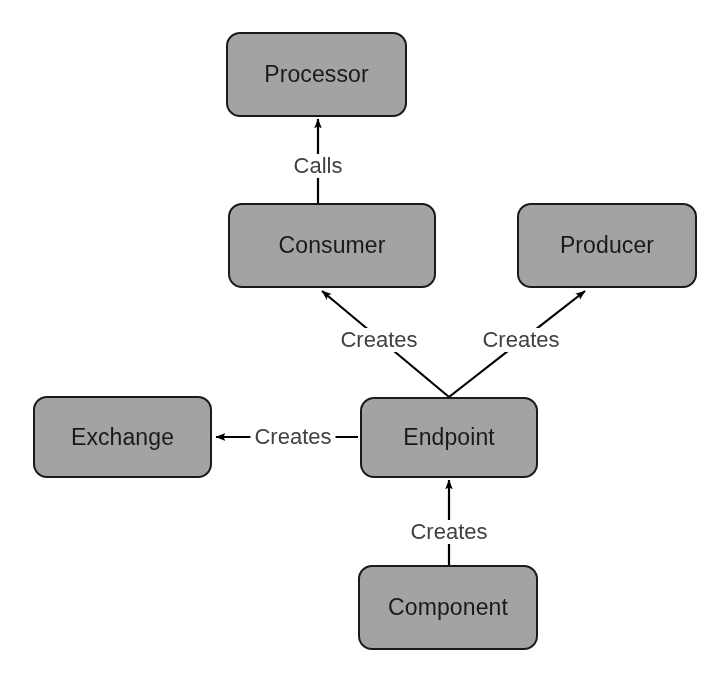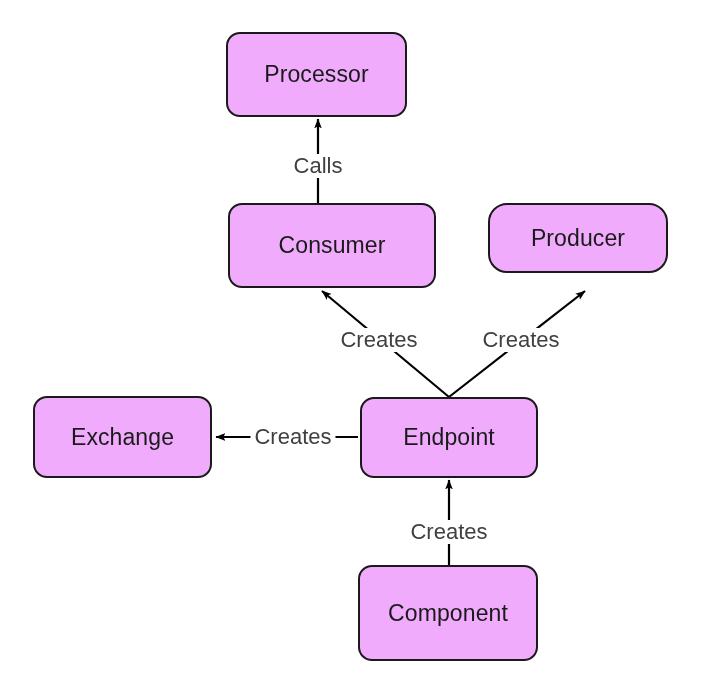--- a/index.html
+++ b/index.html
@@ -25,21 +25,21 @@
     top: 0;
     width: 702px;
     height: 674px;
   }
   .node {
     position: absolute;
     box-sizing: border-box;
     display: flex;
     align-items: center;
     justify-content: center;
-    background: #f0abfc;
+    background: #a3a3a3;
     border: 2px solid #1a1a1a;
     border-radius: 14px;
     z-index: 2;
   }
   .node-label {
     font-size: 23px;
     color: #1a1a1a;
     line-height: 1;
     letter-spacing: 0.1px;
     white-space: nowrap;
@@ -90,33 +90,33 @@
   </svg>
 
   <div class="node" style="left:226px; top:32px; width:181px; height:85px;">
     <span class="node-label">Processor</span>
   </div>
 
   <div class="node" style="left:228px; top:203px; width:208px; height:85px;">
     <span class="node-label">Consumer</span>
   </div>
 
-  <div class="node" style="left:488px; top:203px; width:180px; height:70px;border-radius:19px;">
+  <div class="node" style="left:517px; top:203px; width:180px; height:85px;">
     <span class="node-label">Producer</span>
   </div>
 
   <div class="node" style="left:360px; top:397px; width:178px; height:81px;">
     <span class="node-label">Endpoint</span>
   </div>
 
   <div class="node" style="left:33px; top:396px; width:179px; height:82px;">
     <span class="node-label">Exchange</span>
   </div>
 
-  <div class="node" style="left:358px; top:565px; width:180px; height:96px;">
+  <div class="node" style="left:358px; top:565px; width:180px; height:85px;">
     <span class="node-label">Component</span>
   </div>
 
   <div class="edge-label" style="left:318px; top:166px;">Calls</div>
 
   <div class="edge-label" style="left:379px; top:340px;">Creates</div>
 
   <div class="edge-label" style="left:521px; top:340px;">Creates</div>
 
   <div class="edge-label" style="left:293px; top:437px;">Creates</div>

